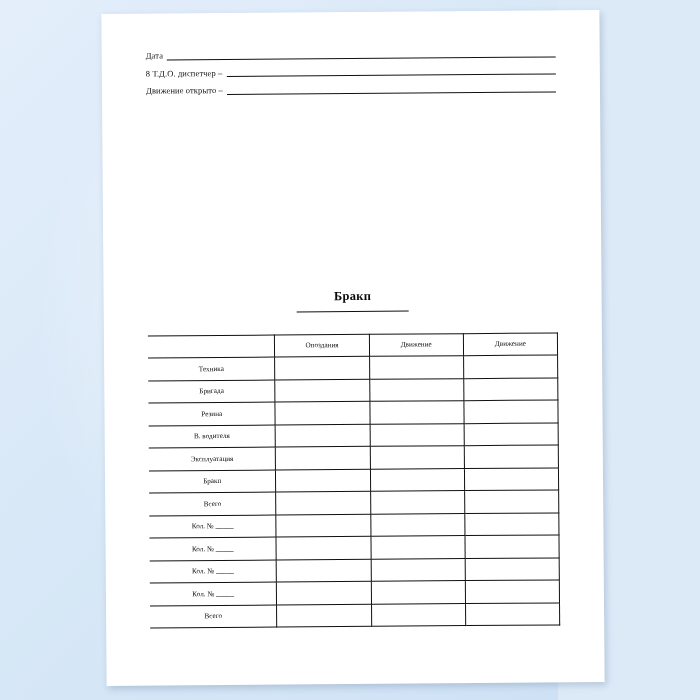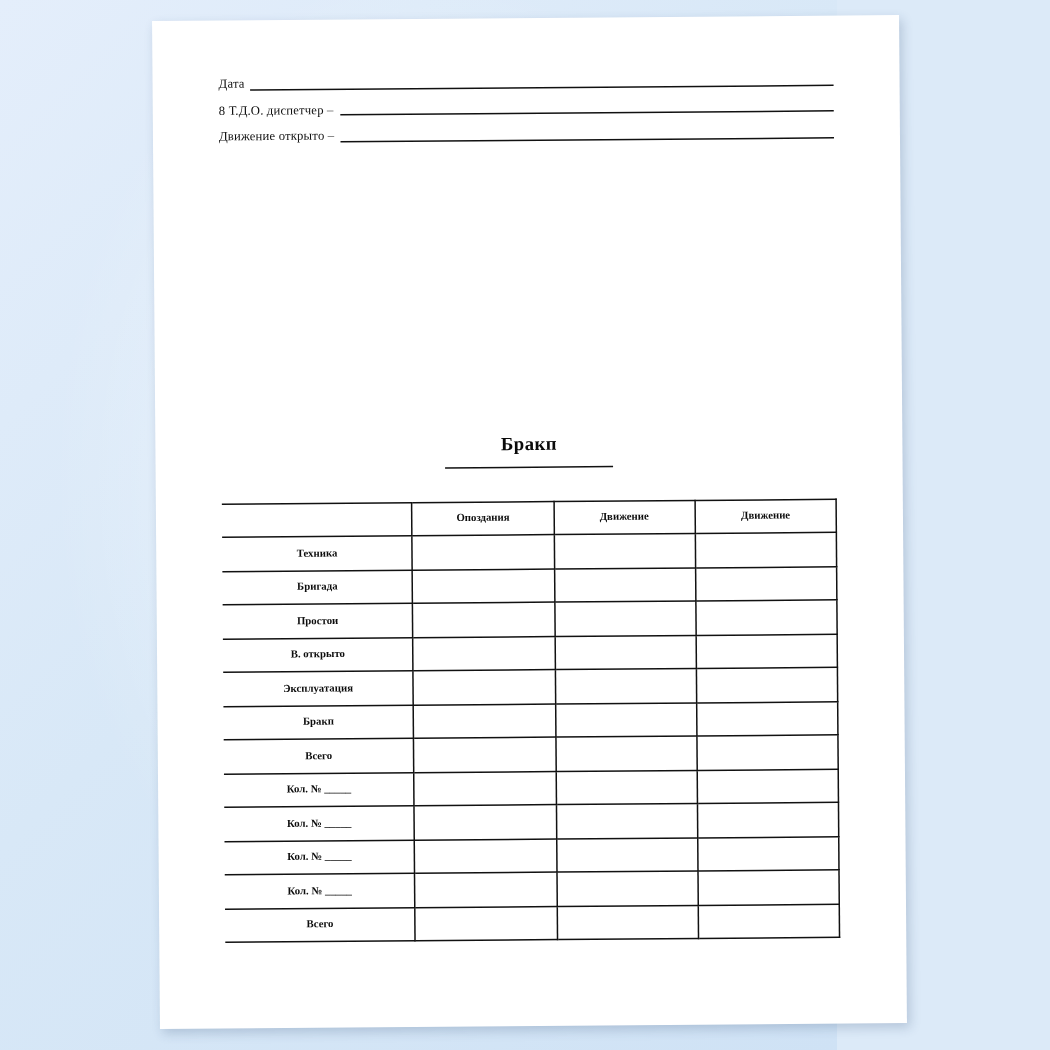--- a/index.html
+++ b/index.html
@@ -92,21 +92,21 @@
   table.grid col.c1 { width: 23%; }
   table.grid col.c2 { width: 23%; }
   table.grid col.c3 { width: 23%; }
   table.grid th,
   table.grid td {
     border: 1px solid #111;
     height: 21.5px;
     padding: 0 6px;
     font-size: 7.2px;
     color: #0d0d0d;
-    font-weight: bold;
+    font-weight: normal;
     vertical-align: middle;
   }
   table.grid thead th {
     text-align: center;
     font-size: 7.2px;
   }
   table.grid thead th.blank {
     border-left: none;
     border-right: 1px solid #111;
     border-top: 1px solid #111;
@@ -181,27 +181,27 @@
             <td class="cell"></td>
             <td class="cell"></td>
           </tr>
           <tr>
             <td class="rowlabel">Бригада</td>
             <td class="cell"></td>
             <td class="cell"></td>
             <td class="cell"></td>
           </tr>
           <tr>
-            <td class="rowlabel">Простои</td>
-            <td class="cell"></td>
-            <td class="cell"></td>
-            <td class="cell"></td>
-          </tr>
-          <tr>
-            <td class="rowlabel">В. открыто</td>
+            <td class="rowlabel">Резина</td>
+            <td class="cell"></td>
+            <td class="cell"></td>
+            <td class="cell"></td>
+          </tr>
+          <tr>
+            <td class="rowlabel">В. водителя</td>
             <td class="cell"></td>
             <td class="cell"></td>
             <td class="cell"></td>
           </tr>
           <tr>
             <td class="rowlabel">Эксплуатация</td>
             <td class="cell"></td>
             <td class="cell"></td>
             <td class="cell"></td>
           </tr>

